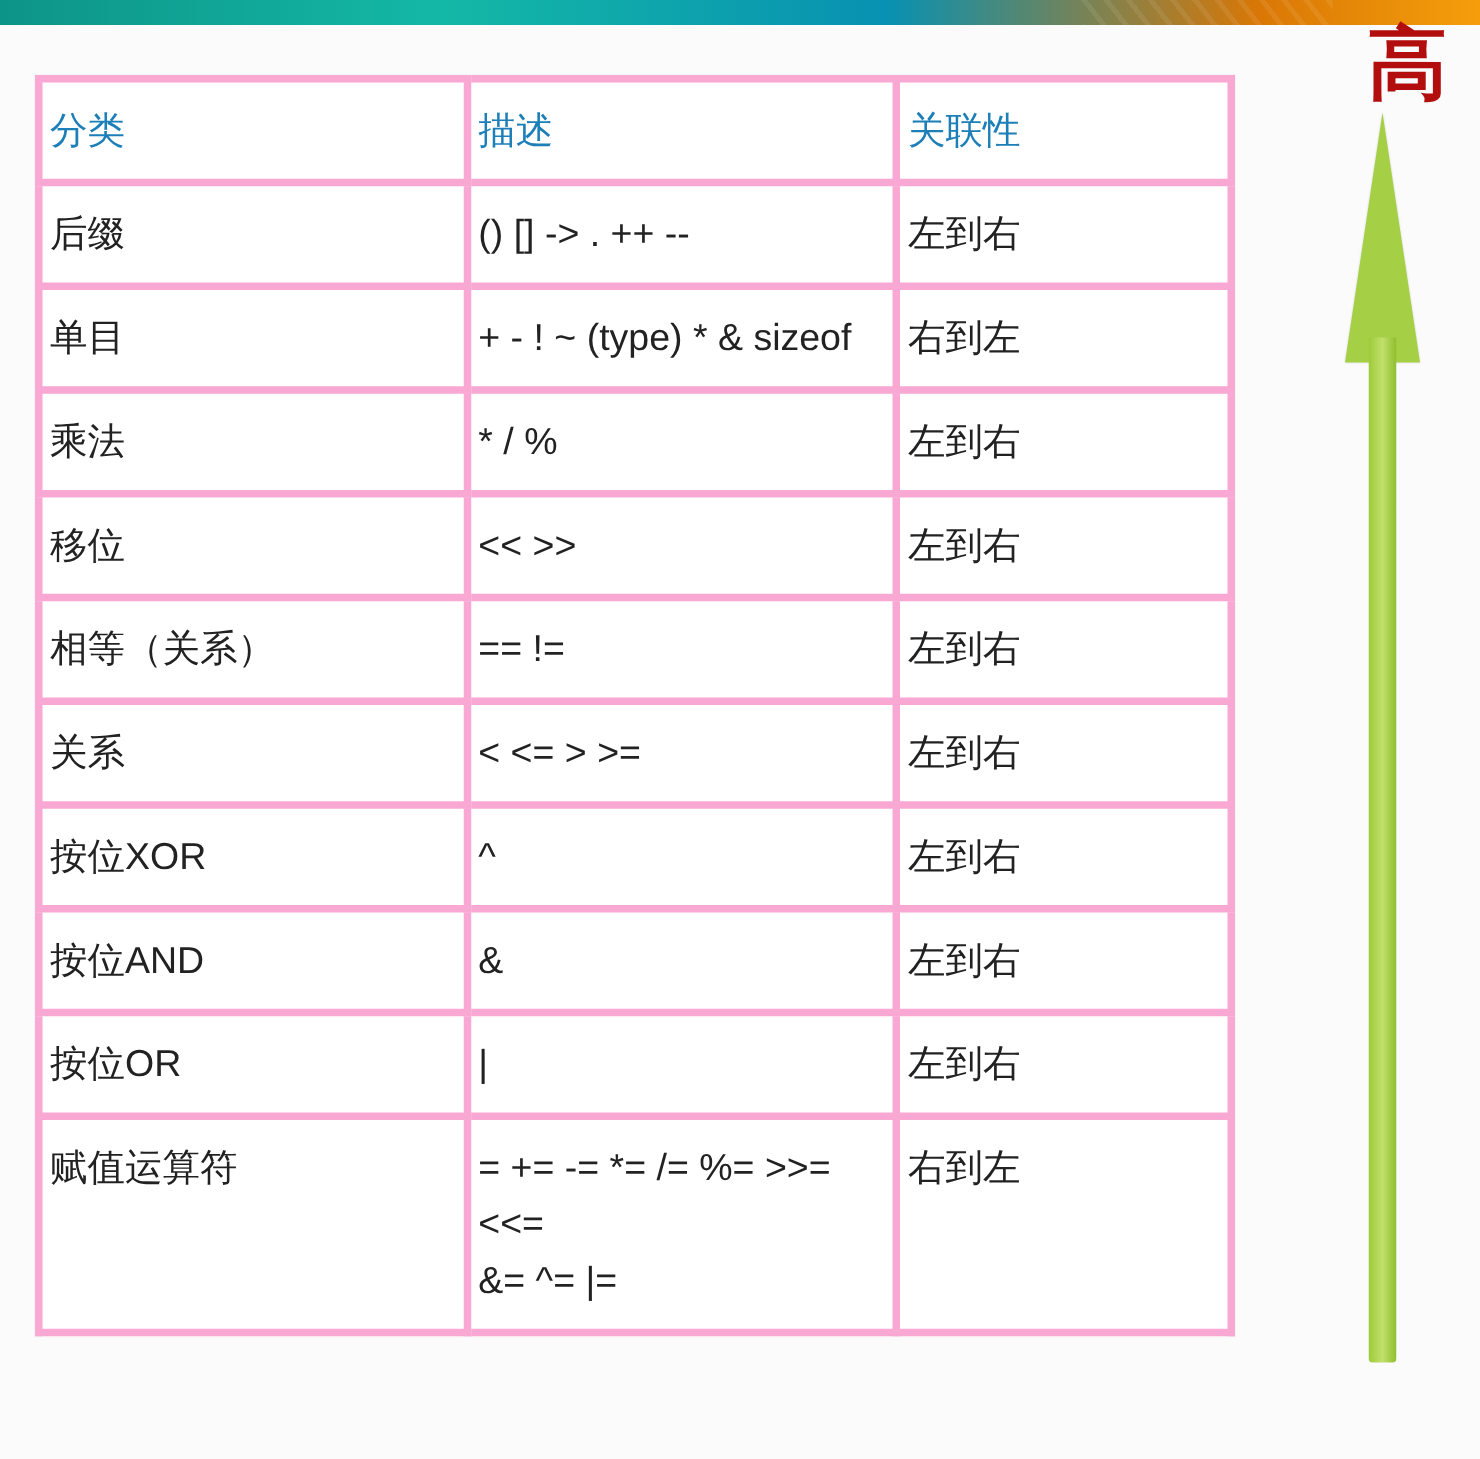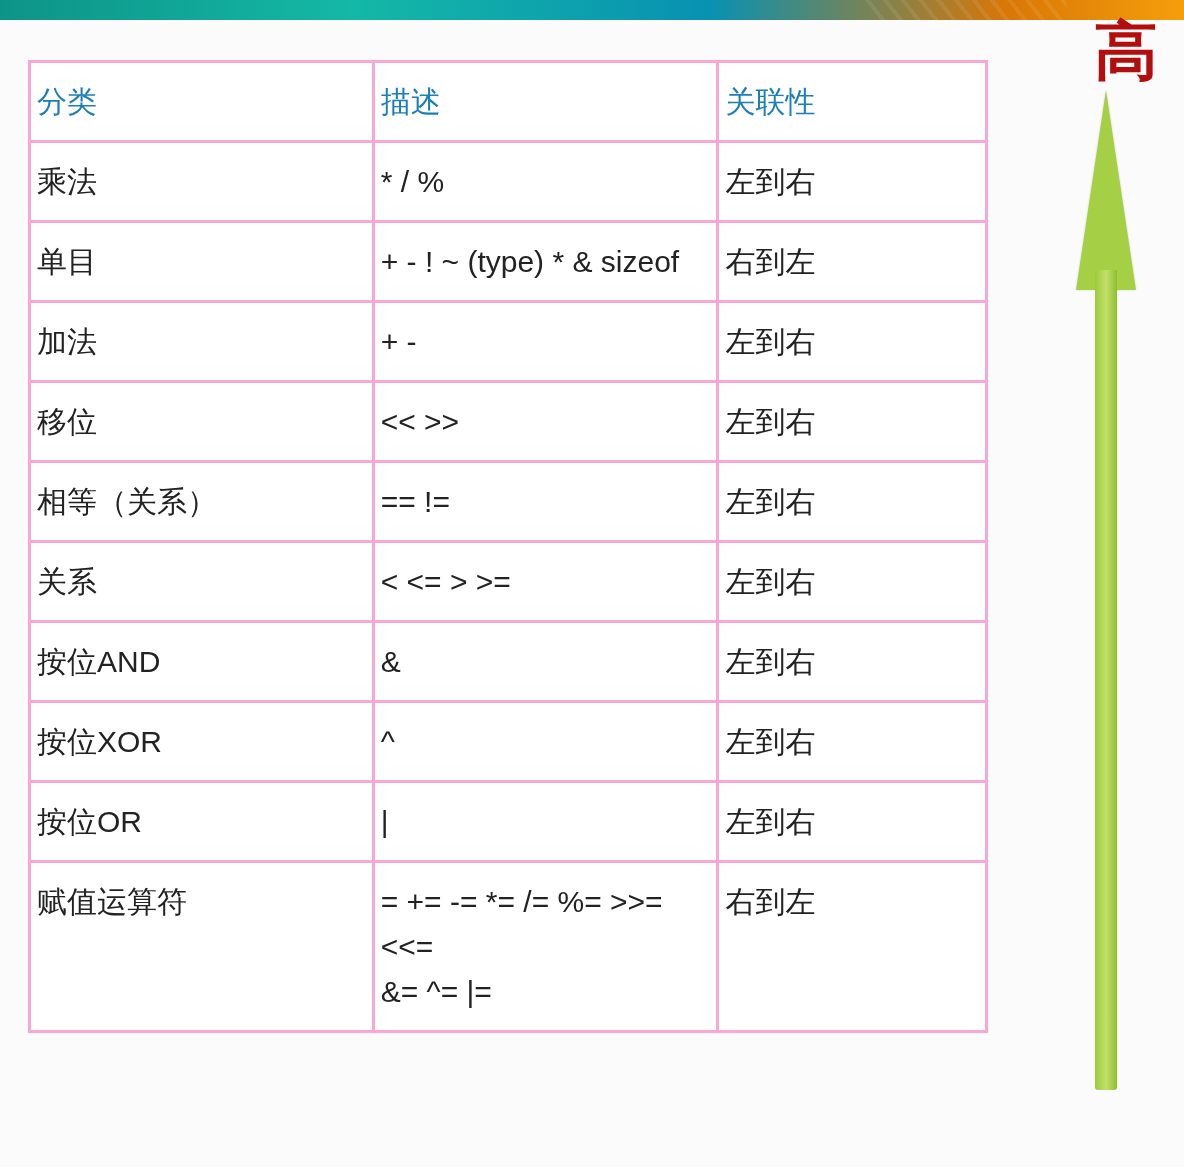--- a/index.html
+++ b/index.html
@@ -33,21 +33,21 @@
     }
     table.precedence {
       border-collapse: collapse;
       width: 960px;
       background: #fff;
       border: 1px solid #d7d7d7;
       box-shadow: 0 0 0 1px rgba(0,0,0,0.02);
     }
     table.precedence th,
     table.precedence td {
-      border: 3px solid #f9a8d4;
+      border: 6px solid #f9a8d4;
       padding: 16px 6px;
       text-align: left;
       font-size: 30px;
       line-height: 1.5;
       vertical-align: top;
       color: #222;
       font-weight: 400;
     }
     table.precedence th {
       color: #1d7fb8;
@@ -111,57 +111,57 @@
   <table class="precedence">
     <thead>
       <tr>
         <th class="col-cat">分类</th>
         <th class="col-desc">描述</th>
         <th class="col-assoc">关联性</th>
       </tr>
     </thead>
     <tbody id="tbody">
         <tr>
-          <td class="col-cat">乘法</td>
-          <td class="col-desc desc-multiline">* /  %</td>
+          <td class="col-cat">后缀</td>
+          <td class="col-desc desc-multiline">() [] -&gt; . ++  --</td>
           <td class="col-assoc">左到右</td>
         </tr>
         <tr>
           <td class="col-cat">单目</td>
           <td class="col-desc desc-multiline">+  -  !  ~  (type) *  &amp;  sizeof</td>
           <td class="col-assoc assoc-rl">右到左</td>
         </tr>
         <tr>
-          <td class="col-cat">加法</td>
-          <td class="col-desc desc-multiline">+  -</td>
+          <td class="col-cat">乘法</td>
+          <td class="col-desc desc-multiline">* /  %</td>
           <td class="col-assoc">左到右</td>
         </tr>
         <tr>
           <td class="col-cat">移位</td>
           <td class="col-desc desc-multiline">&lt;&lt;  &gt;&gt;</td>
           <td class="col-assoc">左到右</td>
         </tr>
         <tr>
           <td class="col-cat">相等（关系）</td>
           <td class="col-desc desc-multiline">==  !=</td>
           <td class="col-assoc">左到右</td>
         </tr>
         <tr>
           <td class="col-cat">关系</td>
           <td class="col-desc desc-multiline">&lt;  &lt;=  &gt;  &gt;=</td>
           <td class="col-assoc">左到右</td>
         </tr>
         <tr>
-          <td class="col-cat">按位AND</td>
-          <td class="col-desc desc-multiline">&amp;</td>
+          <td class="col-cat">按位XOR</td>
+          <td class="col-desc desc-multiline">^</td>
           <td class="col-assoc">左到右</td>
         </tr>
         <tr>
-          <td class="col-cat">按位XOR</td>
-          <td class="col-desc desc-multiline">^</td>
+          <td class="col-cat">按位AND</td>
+          <td class="col-desc desc-multiline">&amp;</td>
           <td class="col-assoc">左到右</td>
         </tr>
         <tr>
           <td class="col-cat">按位OR</td>
           <td class="col-desc desc-multiline">|</td>
           <td class="col-assoc">左到右</td>
         </tr>
         <tr>
           <td class="col-cat">赋值运算符</td>
           <td class="col-desc desc-multiline">=  +=   -=  *=   /=  %=   &gt;&gt;=   &lt;&lt;=

